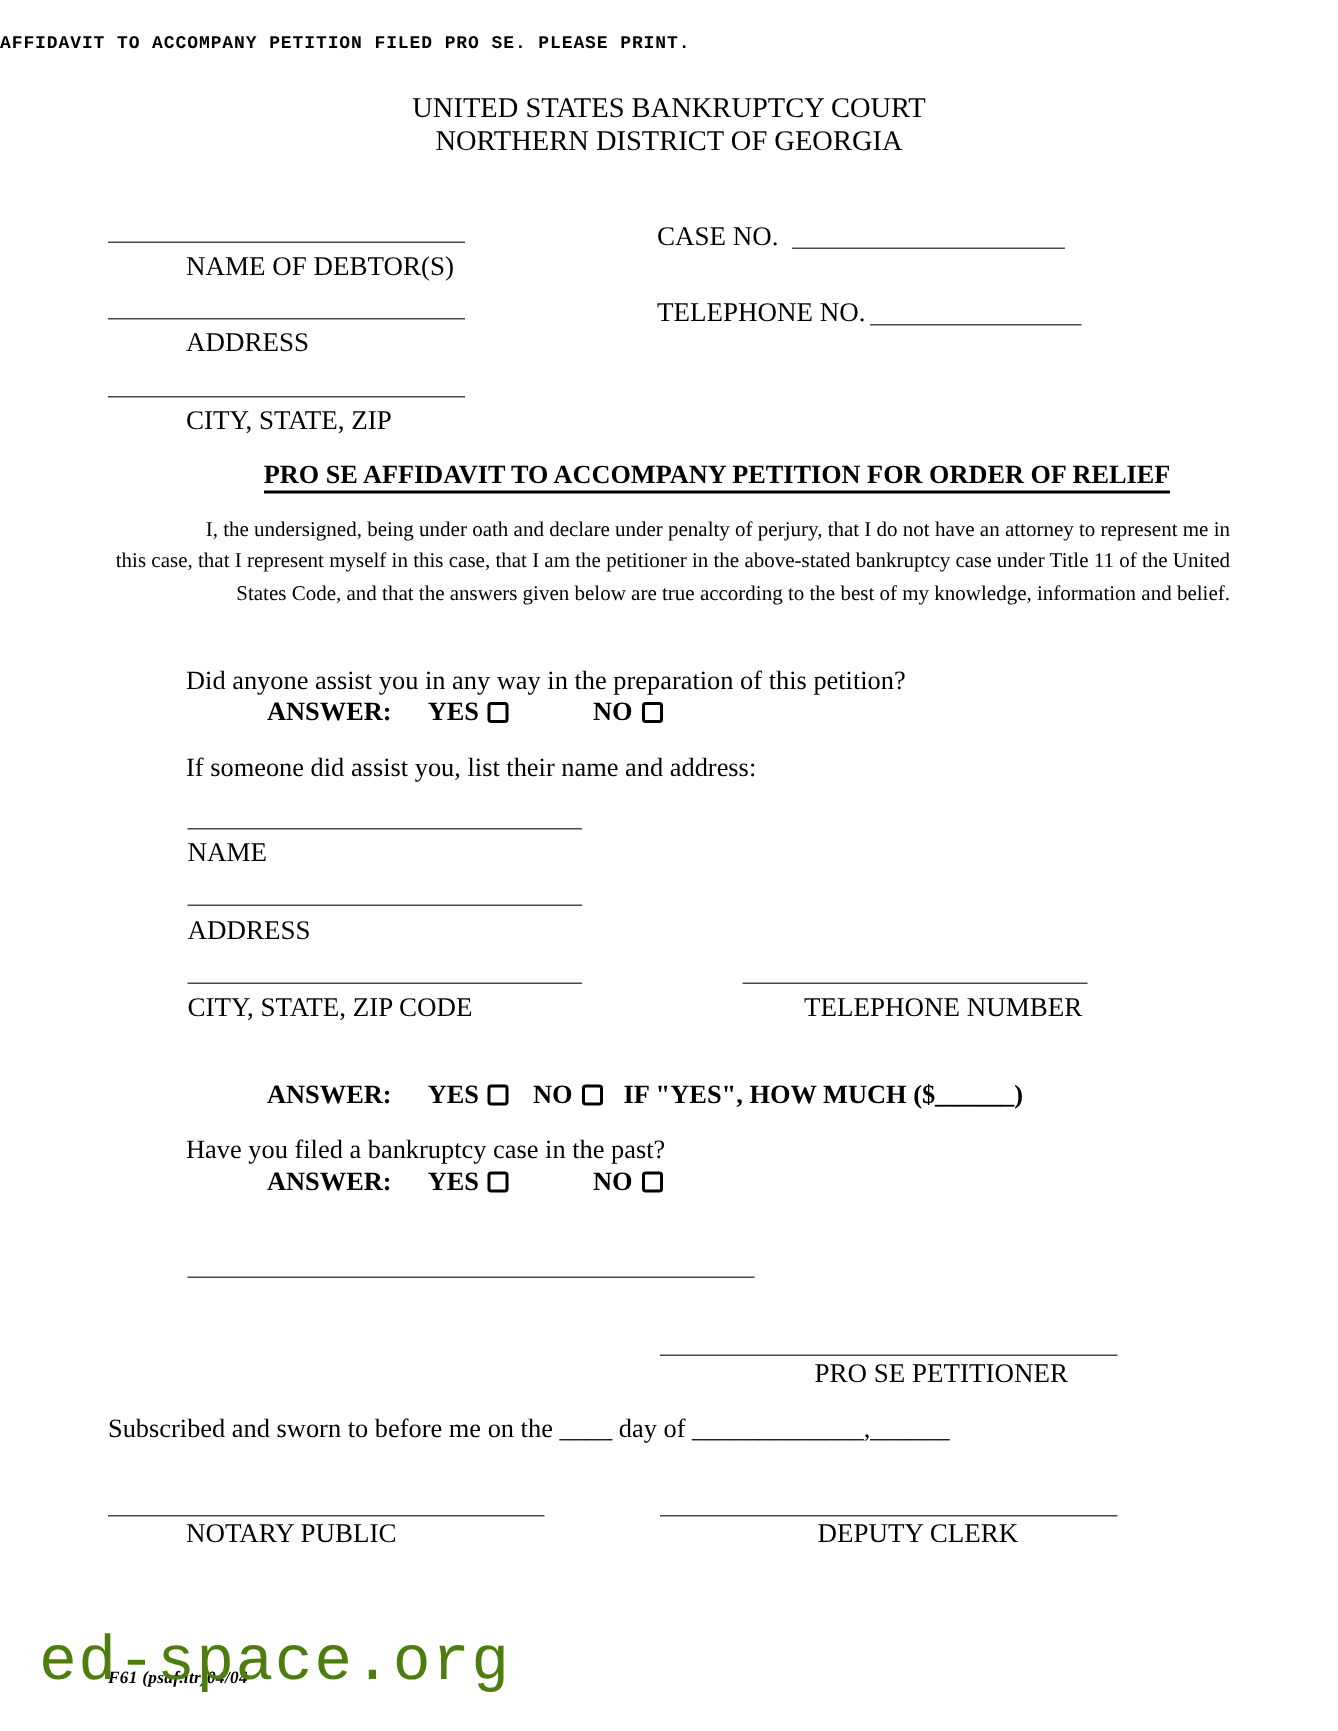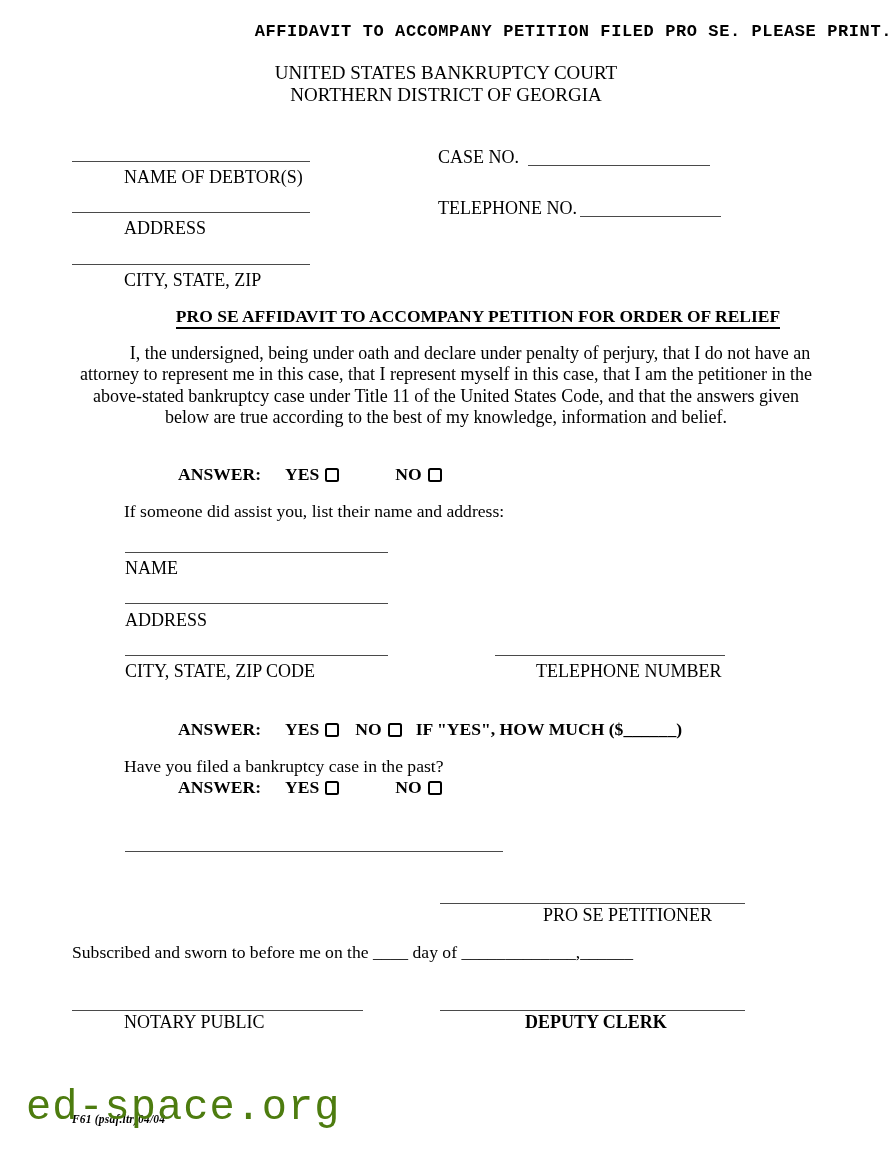--- a/index.html
+++ b/index.html
@@ -27,24 +27,24 @@
     height: 0;
     border-top: 1.6px solid #4a4a4a;
   }
 
   
   .doc-title {
     position: absolute;
     left: 0;
     top: 22px;
     width: 892px;
-    text-align: right;
+    text-align: left;
     font-family: "Liberation Mono", "DejaVu Sans Mono", monospace;
     font-weight: bold;
-    font-size: 17px;
+    font-size: 12px;
     letter-spacing: 0.6px;
   }
 
   
   .court {
     position: absolute;
     left: 0;
     width: 892px;
     text-align: center;
     font-size: 19px;
@@ -79,23 +79,23 @@
     border-bottom: 2px solid #000;
     padding-bottom: 1px;
   }
 
   
   .body-par {
     position: absolute;
     left: 72px;
     top: 343px;
     width: 748px;
-    font-size: 18px;
+    font-size: 14px;
     line-height: 21.3px;
-    text-align: center;
+    text-align: right;
     text-indent: 48px;
   }
 
   
   .q-text {
     position: absolute;
     font-size: 17.6px;
   }
   .ans-row {
     position: absolute;
@@ -168,20 +168,21 @@
 
   <div class="field-label" style="left:438px; top:198px;">TELEPHONE NO.</div>
   <div class="rule" style="left:580px; top:216px; width:141px;"></div>
 
   <div class="section-heading">
     <span>PRO SE AFFIDAVIT TO ACCOMPANY PETITION FOR ORDER OF RELIEF</span>
   </div>
 
   <div class="body-par">I, the undersigned, being under oath and declare under penalty of perjury, that I do not have an attorney to represent me in this case, that I represent myself in this case, that I am the petitioner in the above-stated bankruptcy case under Title 11 of the United States Code, and that the answers given below are true according to the best of my knowledge, information and belief.</div>
 
+  <div class="q-text" style="left:124px; top:443px;">Did anyone assist you in any way in the preparation of this petition?</div>
   <div class="ans-row" style="left:178px; top:464px;">
     <span>ANSWER:</span>
     <span style="display:inline-block;width:24px;"></span>
     <span>YES</span>
     <span style="display:inline-block;width:6px;"></span>
     <span class="checkbox"></span>
     <span style="display:inline-block;width:56px;"></span>
     <span>NO</span>
     <span style="display:inline-block;width:6px;"></span>
     <span class="checkbox"></span>
@@ -232,19 +233,19 @@
 
   <div class="rule" style="left:440px; top:903px; width:305px;"></div>
   <div class="sig-label" style="left:543px; top:905px;">PRO SE PETITIONER</div>
 
   <div class="q-text" style="left:72px; top:942px;">Subscribed and sworn to before me on the ____ day of _____________,______</div>
 
   <div class="rule" style="left:72px; top:1010px; width:291px;"></div>
   <div class="sig-label" style="left:124px; top:1012px;">NOTARY PUBLIC</div>
 
   <div class="rule" style="left:440px; top:1010px; width:305px;"></div>
-  <div class="sig-label" style="left:525px; top:1012px;font-weight:bold;">DEPUTY CLERK</div>
+  <div class="sig-label" style="left:545px; top:1012px;">DEPUTY CLERK</div>
 
   <div class="form-code">F61 (psaf.ltr)04/04</div>
 
   <div class="watermark">ed-space.org</div>
 
 </div>
 
 </body></html>

